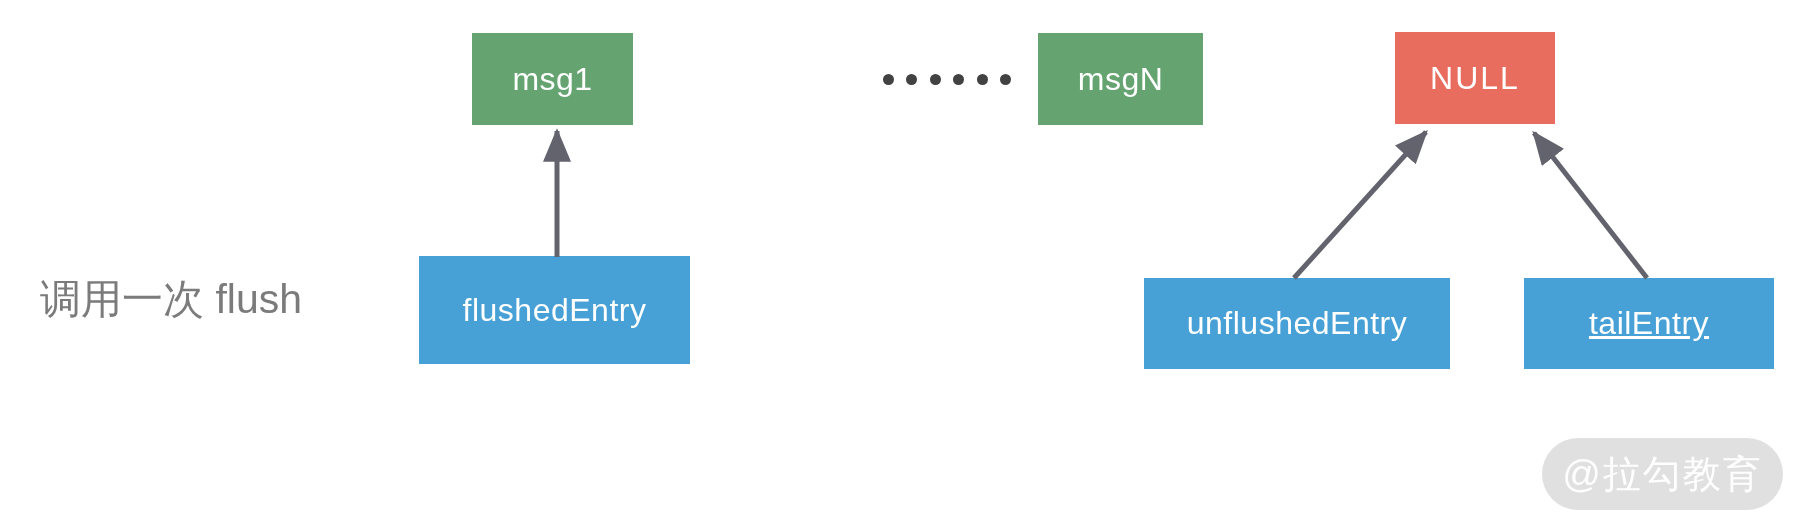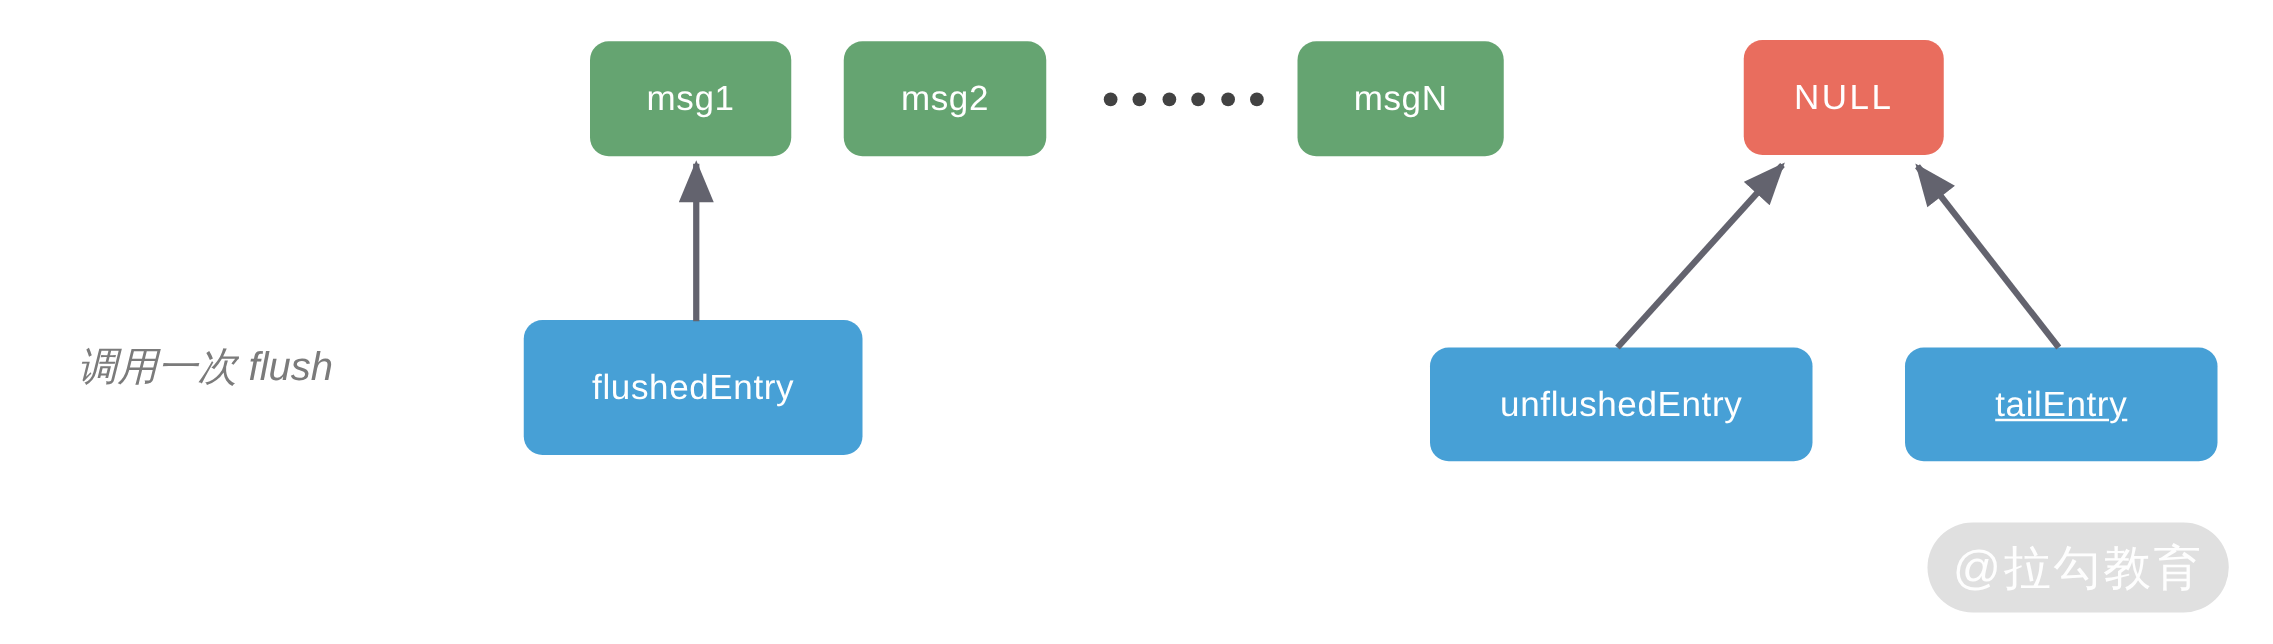--- a/index.html
+++ b/index.html
@@ -18,24 +18,23 @@
     position: absolute;
     inset: 0;
     background: #ffffff;
   }
   .node {
     position: absolute;
     display: flex;
     align-items: center;
     justify-content: center;
     color: #ffffff;
-    font-size: 28px;
+    font-size: 32px;
     font-weight: 400;
     letter-spacing: 0.5px;
-    border-radius: 15px;
   }
   .msg-box { background: #65a471; }
   .null-box { background: #e96d5e; letter-spacing: 2px; }
   .pointer-box { background: #47a0d6; }
 
   #msg1 { left: 472px; top: 33px; width: 161px; height: 92px; }
   #msg2 { left: 675px; top: 33px; width: 162px; height: 92px; }
   #msgN { left: 1038px; top: 33px; width: 165px; height: 92px; }
   #nullbox { left: 1395px; top: 32px; width: 160px; height: 92px; }
 
@@ -55,42 +54,41 @@
   }
   .dot {
     width: 11px;
     height: 11px;
     border-radius: 50%;
     background: #424242;
   }
 
   .caption {
     position: absolute;
-    left: 62px;
+    left: 40px;
     top: 272px;
-    font-size: 32px;
+    font-size: 41px;
     font-weight: 500;
     color: #7b7b7b;
     white-space: nowrap;
-    font-style: italic;
   }
 
   .arrows-layer {
     position: absolute;
     left: 0;
     top: 0;
     width: 1818px;
     height: 515px;
     pointer-events: none;
   }
 
   .watermark {
     position: absolute;
     left: 1542px;
-    top: 418px;
+    top: 438px;
     width: 241px;
     height: 72px;
     border-radius: 36px;
     background: #e0e0e0;
     display: flex;
     align-items: center;
     justify-content: center;
     color: rgba(255, 255, 255, 0.96);
     font-size: 38px;
     letter-spacing: 2px;
@@ -98,21 +96,20 @@
 </style>
 </head>
 <body>
 
 <div class="canvas">
 
   <div class="caption">调用一次 flush</div>
 
   <div id="msg1" class="node msg-box">msg1</div>
 
-  <div id="msg2" class="node msg-box">msg2</div>
 
   <div class="dots">
     <span class="dot"></span>
     <span class="dot"></span>
     <span class="dot"></span>
     <span class="dot"></span>
     <span class="dot"></span>
     <span class="dot"></span>
   </div>
 

